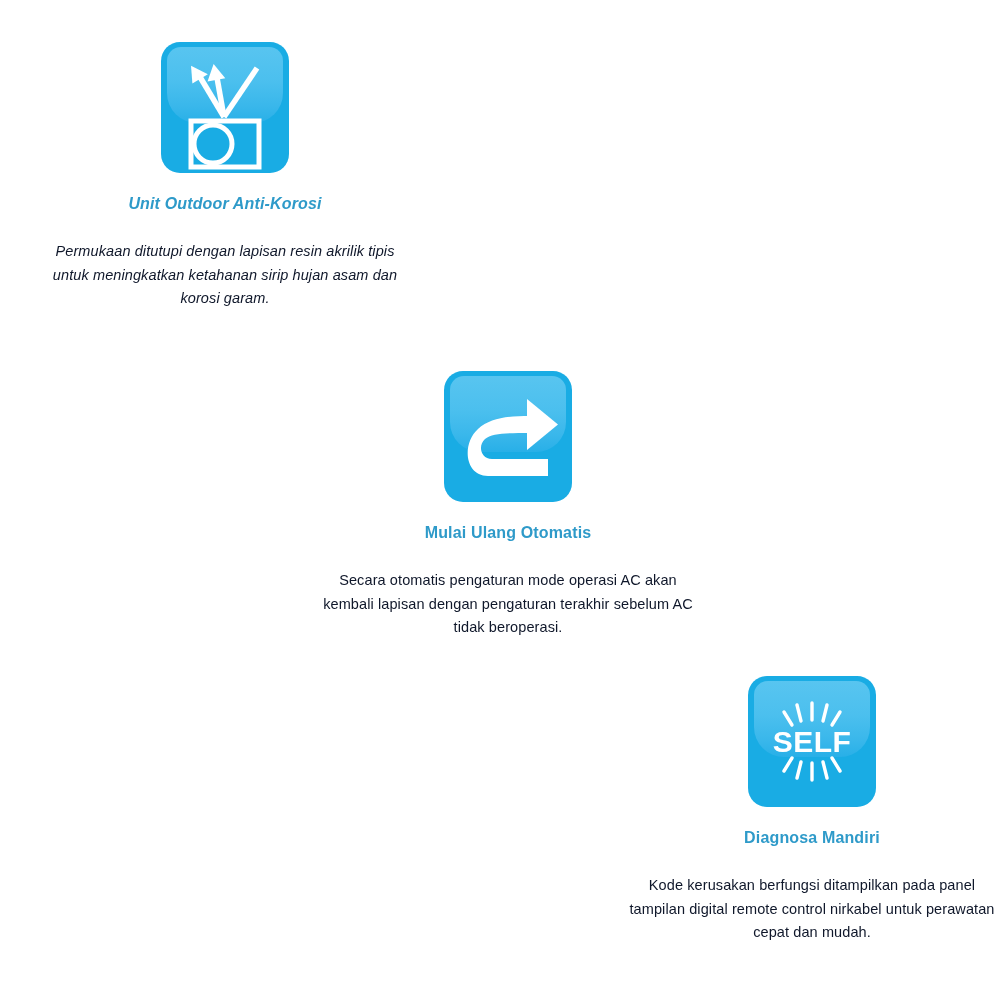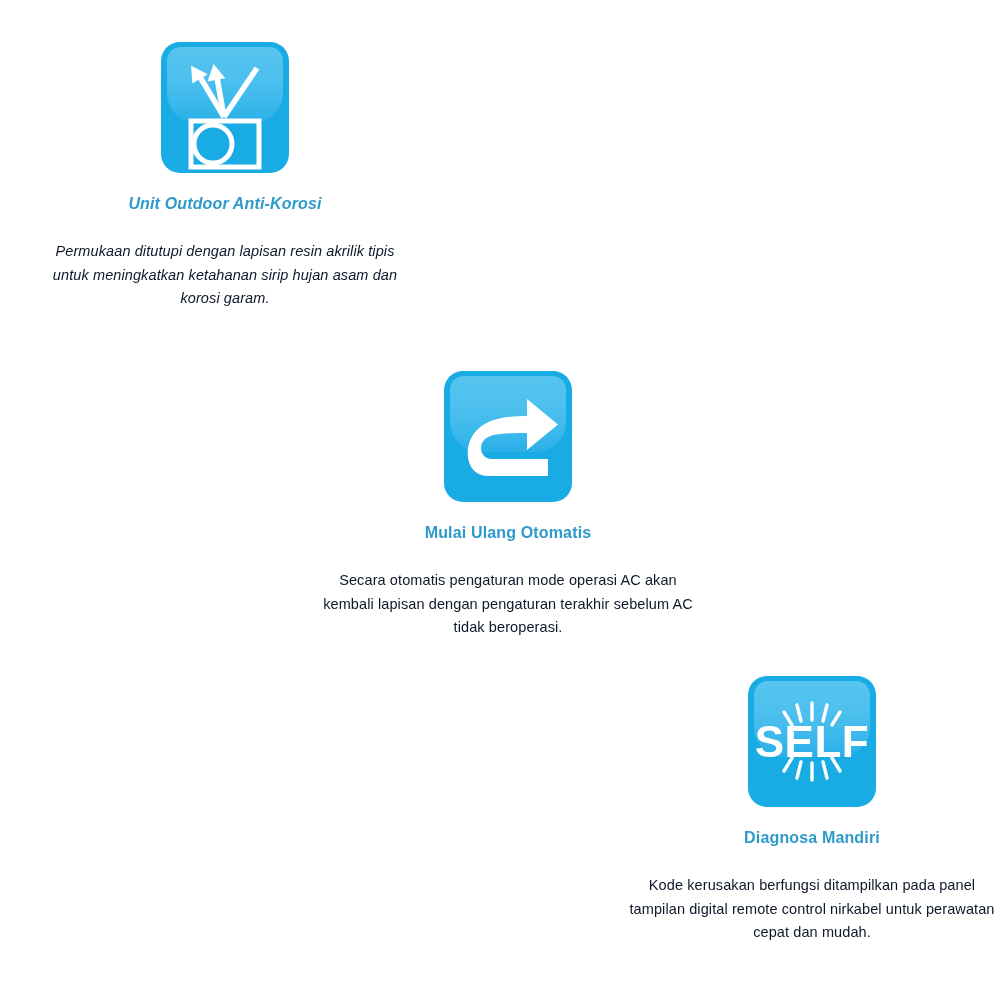--- a/index.html
+++ b/index.html
@@ -65,21 +65,21 @@
     position: absolute;
     left: 0;
     top: 0;
     width: 128px;
     height: 131px;
     display: flex;
     align-items: center;
     justify-content: center;
     color: #ffffff;
     font-weight: bold;
-    font-size: 44px;
+    font-size: 30px;
     letter-spacing: 0.5px;
     font-family: "Liberation Sans", sans-serif;
   }
 
   .feature-title {
     margin-top: 21px;
     color: #2e9ac9;
     font-size: 16px;
     font-weight: bold;
     letter-spacing: 0.15px;

